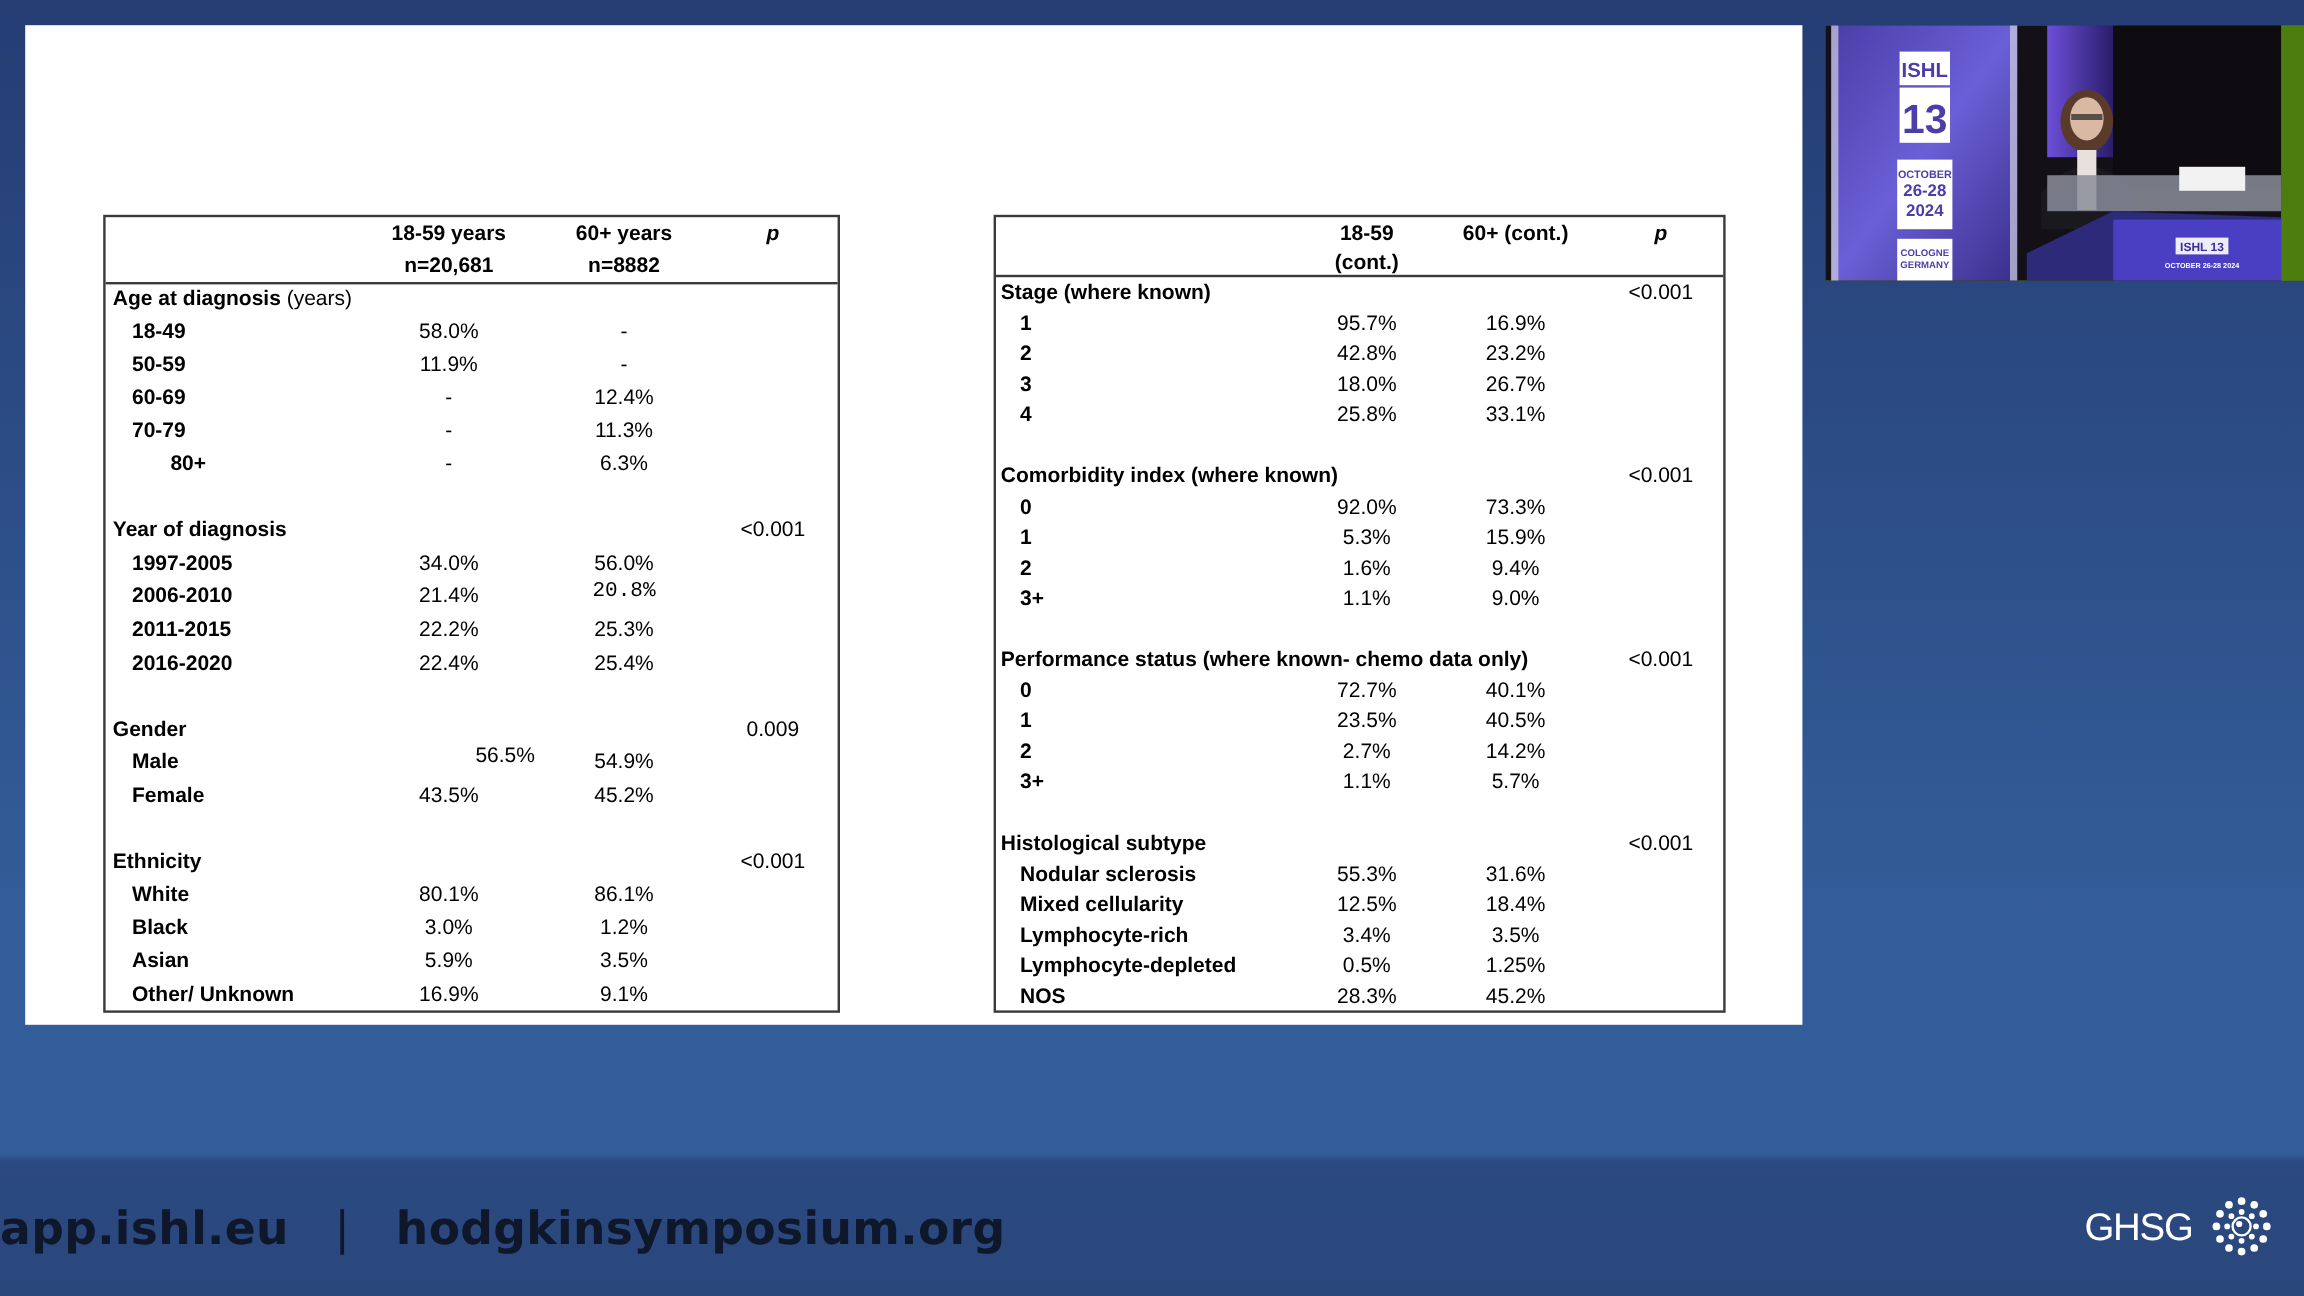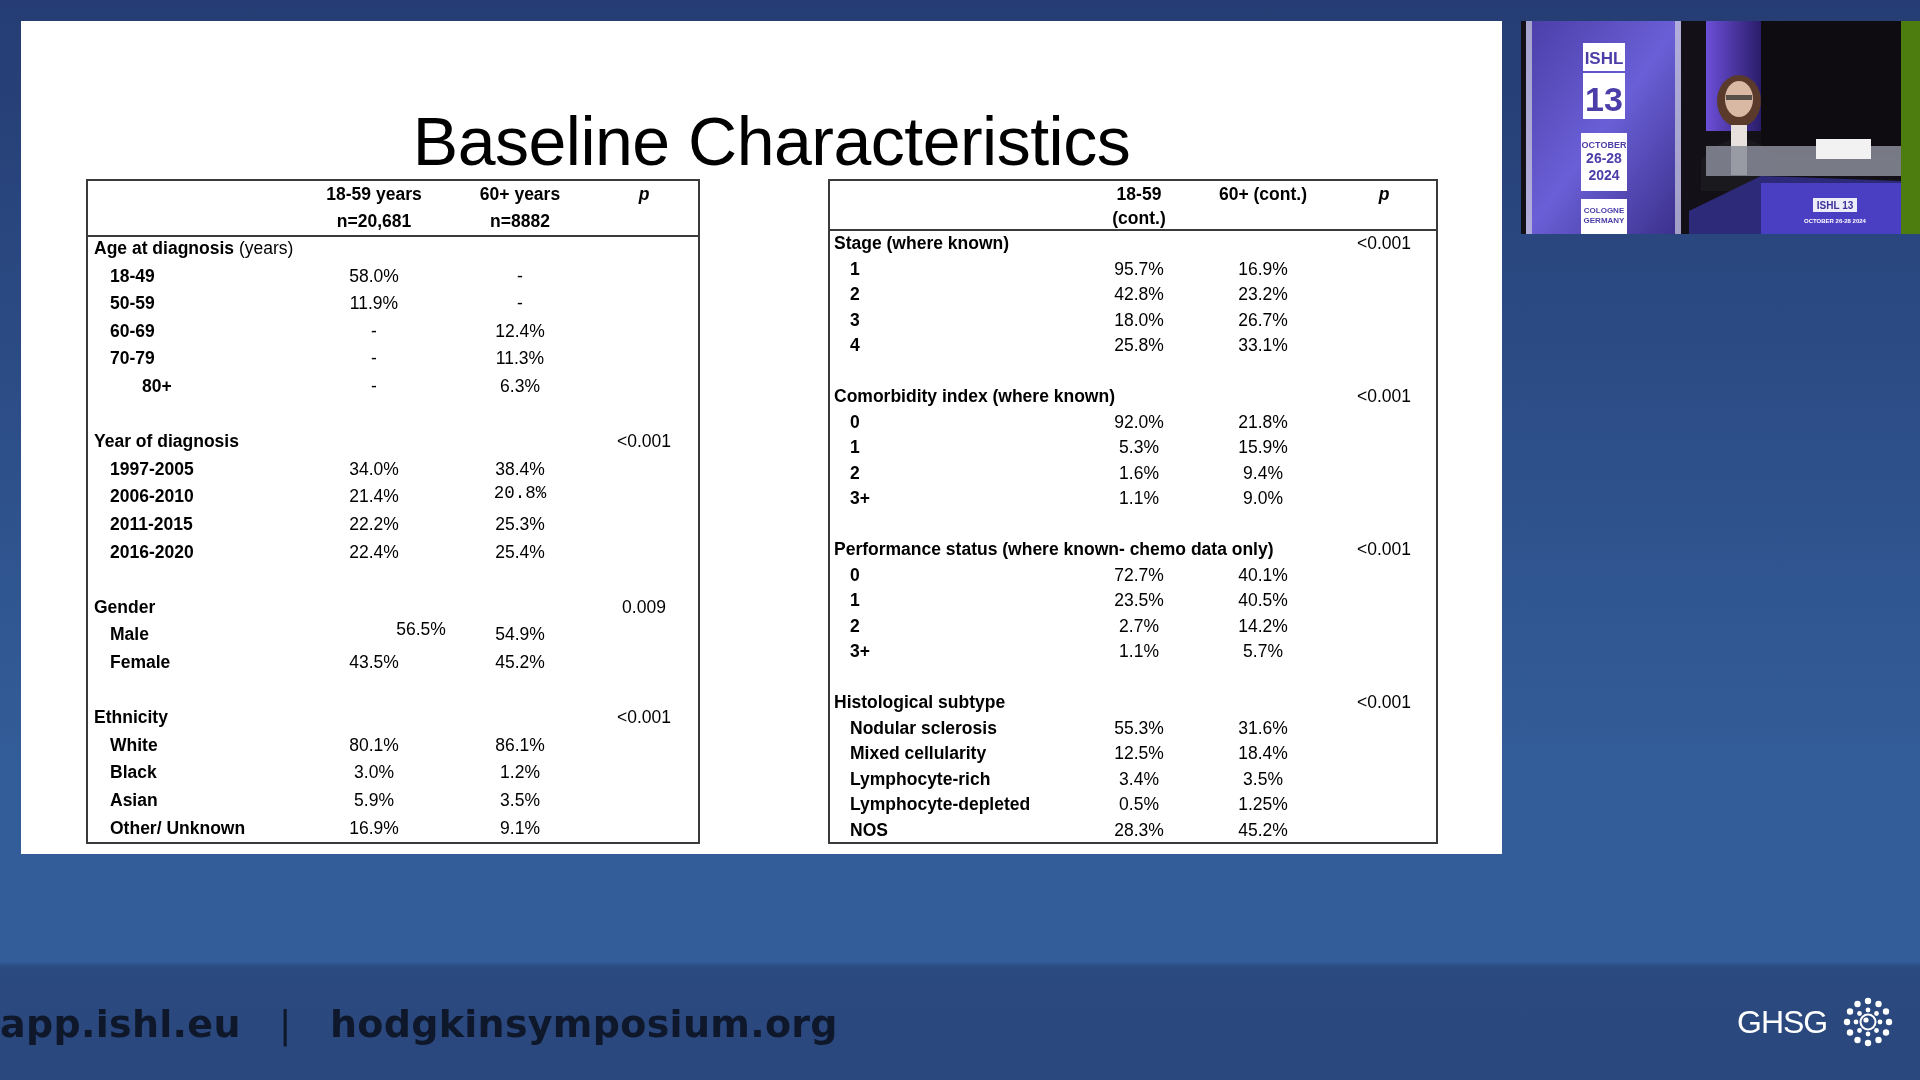--- a/index.html
+++ b/index.html
@@ -42,21 +42,20 @@
   .ghsg {
     position: absolute; left: 1737px; top: 1004px; color: #fff; font-size: 32px;
     font-family: "Liberation Sans", sans-serif; letter-spacing: -1px;
   }
   .ghsg-logo { position: absolute; left: 1843px; top: 997px; width: 50px; height: 50px; }
 </style>
 </head>
 <body>
 
 <div class="slide">
-  <div class="slide-title">Baseline Characteristics</div>
 
   <div class="tbl" id="tbl-left" style="left:65px; top:158px; width:614px; height:665px;">
     <div class="hdr-line" style="top:54px;"></div>
     <div class="cell b c" style="left:286px; top:2px;">18-59 years</div>
     <div class="cell b c" style="left:286px; top:29px;">n=20,681</div>
     <div class="cell b c" style="left:432px; top:2px;">60+ years</div>
     <div class="cell b c" style="left:432px; top:29px;">n=8882</div>
     <div class="cell it c" style="left:556px; top:2px;">p</div>
     <div id="left-body">
         <div class="cell b" style="left: 6px; top: 56px;"><span>Age at diagnosis</span><span class="norm"> (years)</span></div>
@@ -83,21 +82,21 @@
         <div>
           <div class="cell b" style="left: 22px; top: 194px; margin-left: 32px;">80+</div>
           <div class="cell c" style="left: 286px; top: 194px;">-</div>
           <div class="cell c" style="left: 432px; top: 194px;">6.3%</div>
         </div>
         <div class="cell b" style="left: 6px; top: 249.2px;"><span>Year of diagnosis</span></div>
         <div class="cell c" style="left: 556px; top: 249.2px;">&lt;0.001</div>
         <div>
           <div class="cell b" style="left: 22px; top: 276.8px;">1997-2005</div>
           <div class="cell c" style="left: 286px; top: 276.8px;">34.0%</div>
-          <div class="cell c" style="left: 432px; top: 276.8px;">38.4%</div>
+          <div class="cell c" style="left: 432px; top: 276.8px;">56.0%</div>
         </div>
         <div>
           <div class="cell b" style="left: 22px; top: 304.4px;">2006-2010</div>
           <div class="cell c" style="left: 286px; top: 304.4px;">21.4%</div>
           <div class="cell c" style="left: 432px; top: 301px; font-family: Liberation Mono, monospace;">20.8%</div>
         </div>
         <div>
           <div class="cell b" style="left: 22px; top: 332px;">2011-2015</div>
           <div class="cell c" style="left: 286px; top: 332px;">22.2%</div>
           <div class="cell c" style="left: 432px; top: 332px;">25.3%</div>
@@ -171,21 +170,21 @@
         <div>
           <div class="cell b" style="left: 20px; top: 153px;">4</div>
           <div class="cell c" style="left: 309px; top: 153px;">25.8%</div>
           <div class="cell c" style="left: 433px; top: 153px;">33.1%</div>
         </div>
         <div class="cell b" style="left: 4px; top: 204px;"><span>Comorbidity index (where known)</span></div>
         <div class="cell c" style="left: 554px; top: 204px;">&lt;0.001</div>
         <div>
           <div class="cell b" style="left: 20px; top: 229.5px;">0</div>
           <div class="cell c" style="left: 309px; top: 229.5px;">92.0%</div>
-          <div class="cell c" style="left: 433px; top: 229.5px;">21.8%</div>
+          <div class="cell c" style="left: 433px; top: 229.5px;">73.3%</div>
         </div>
         <div>
           <div class="cell b" style="left: 20px; top: 255px;">1</div>
           <div class="cell c" style="left: 309px; top: 255px;">5.3%</div>
           <div class="cell c" style="left: 433px; top: 255px;">15.9%</div>
         </div>
         <div>
           <div class="cell b" style="left: 20px; top: 280.5px;">2</div>
           <div class="cell c" style="left: 309px; top: 280.5px;">1.6%</div>
           <div class="cell c" style="left: 433px; top: 280.5px;">9.4%</div>

